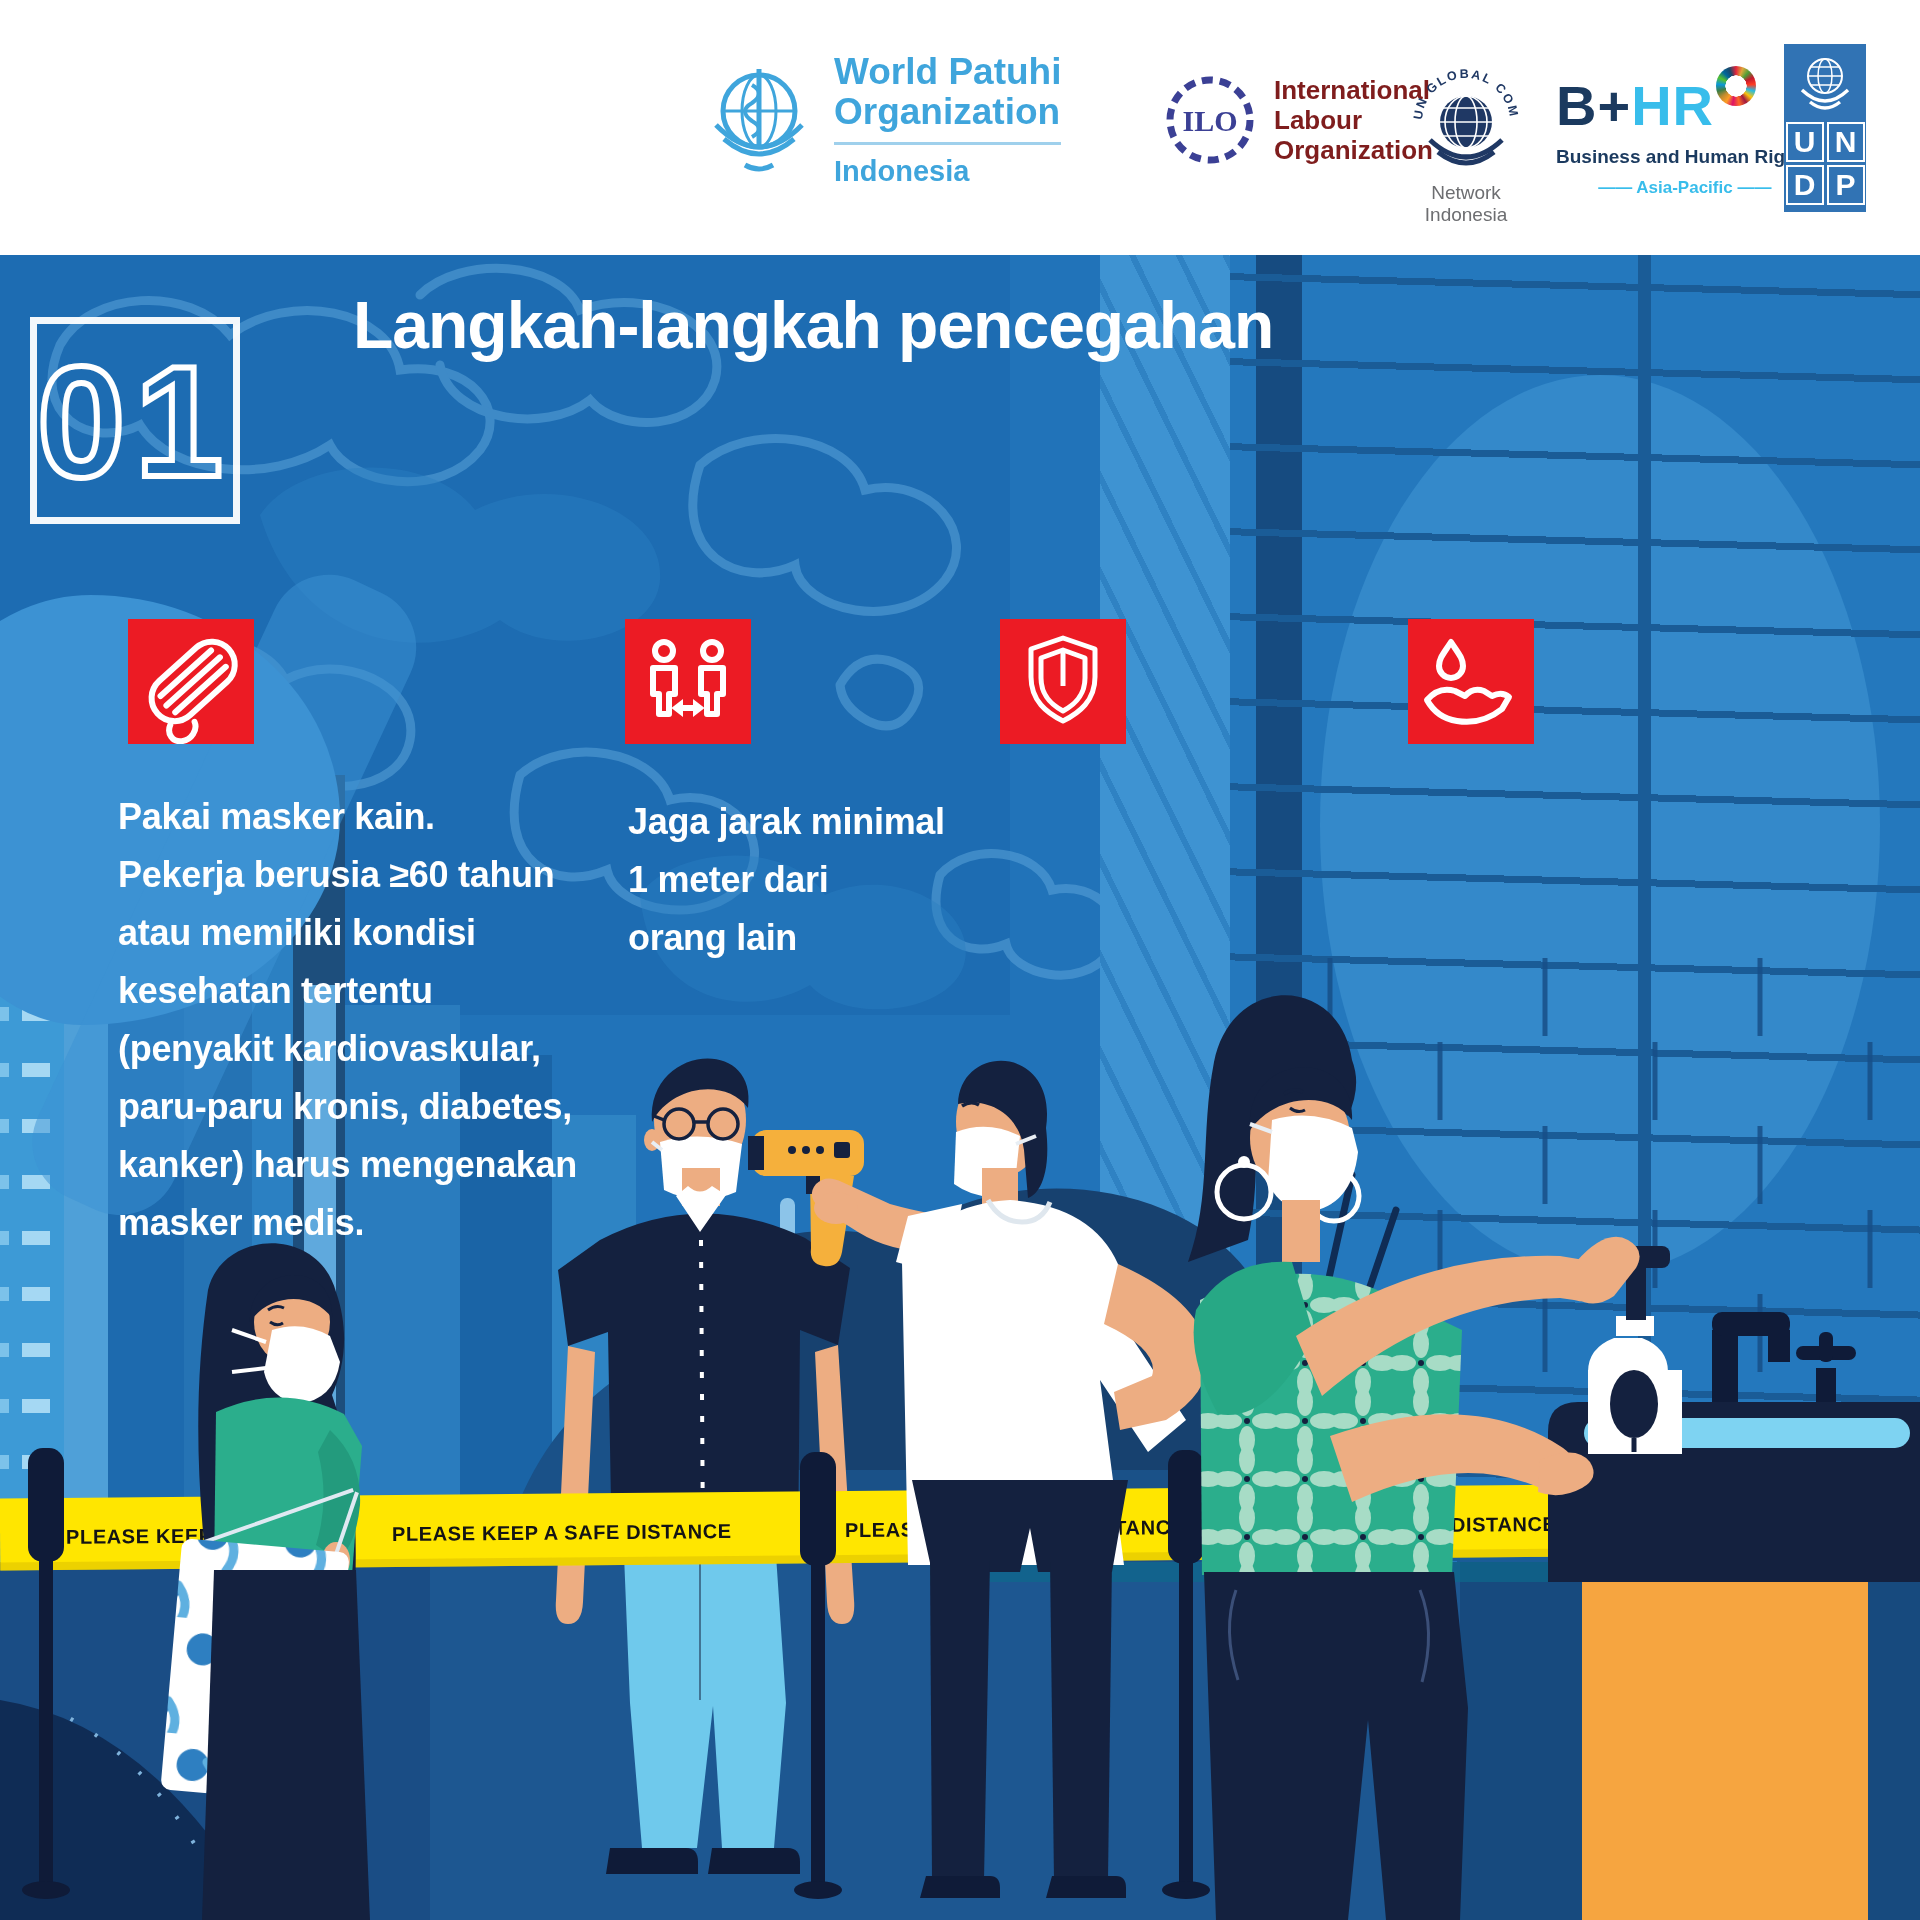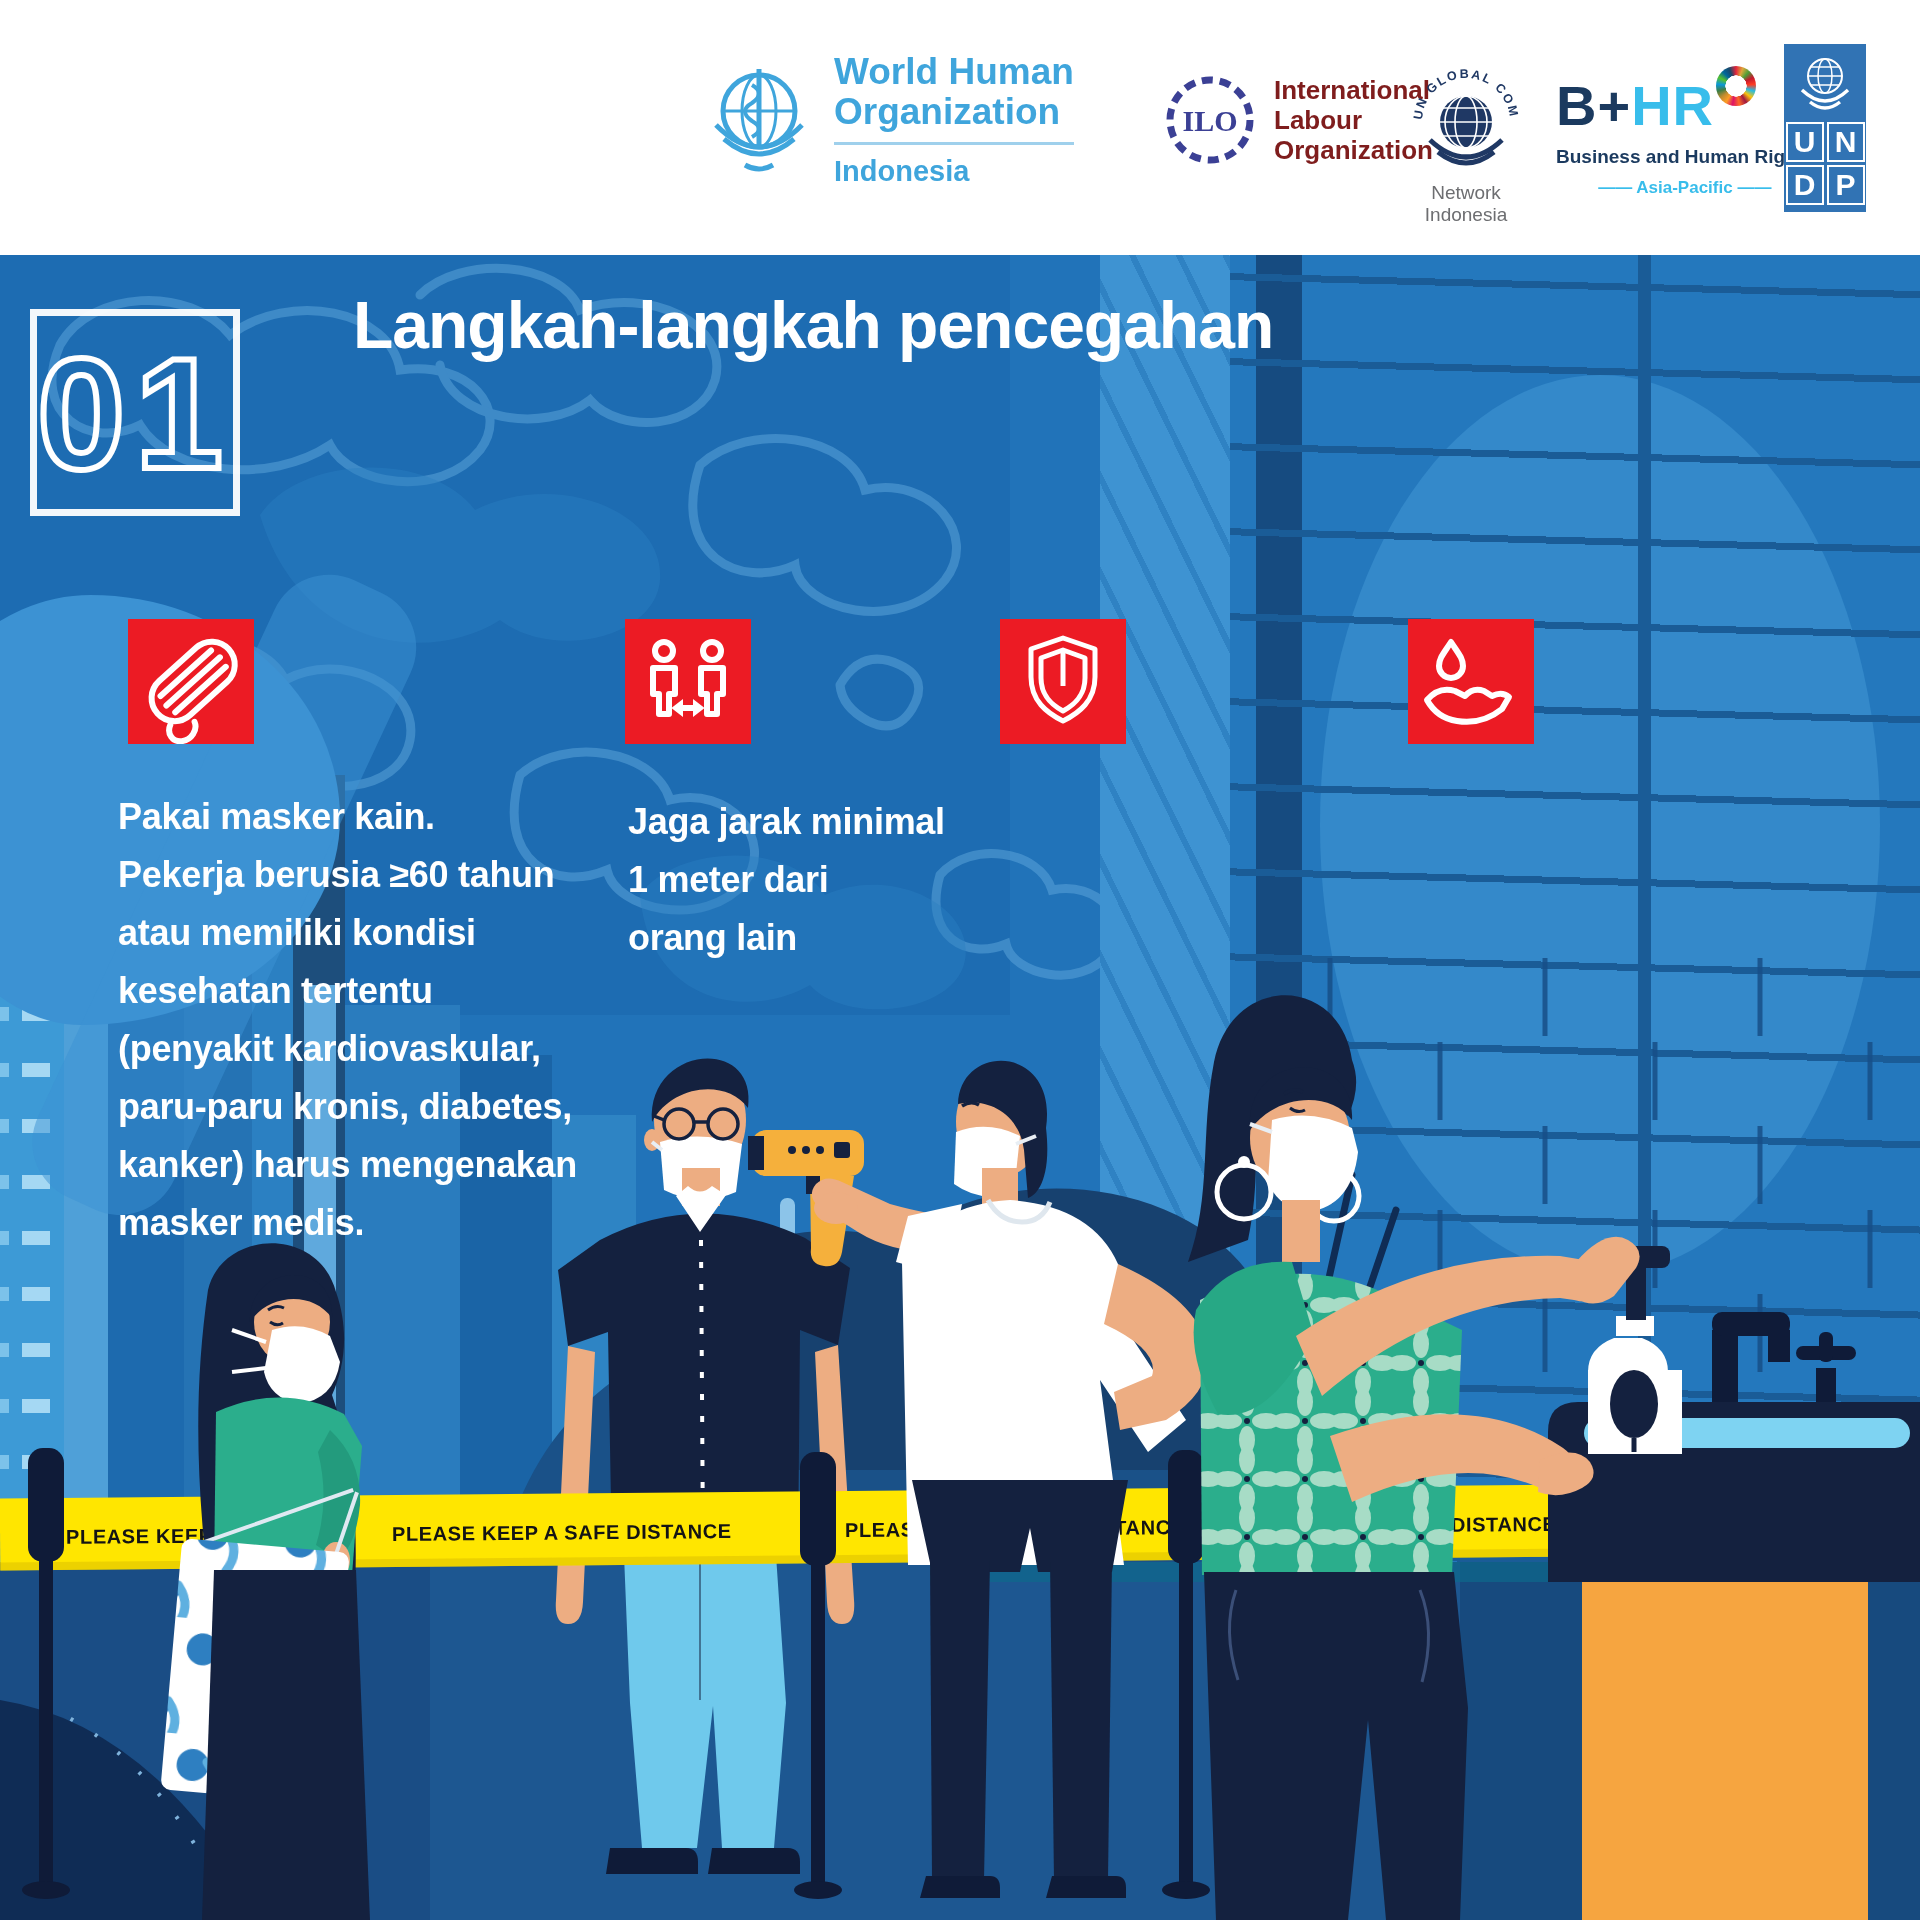--- a/index.html
+++ b/index.html
@@ -48,21 +48,21 @@
       background:repeating-linear-gradient(#0000 0 42px,#A5D8F3 42px 56px);}
   .left-bldg .edge{position:absolute;left:0;top:0;width:9px;height:100%;
       background:repeating-linear-gradient(#0000 0 42px,#7cc2ea 42px 56px);}
 
   .blob01{position:absolute;left:-90px;top:595px;width:430px;height:430px;background:#3C92D3;
       border-radius:42% 58% 60% 40%/45% 52% 48% 55%;}
   .streak{position:absolute;left:300px;top:555px;width:150px;height:680px;background:#3C92D3;opacity:.5;
       transform:rotate(25deg);transform-origin:top left;border-radius:60px;}
 
   
-  .badge{position:absolute;left:30px;top:309px;width:210px;height:207px;border:7px solid rgba(255,255,255,.95);
+  .badge{position:absolute;left:30px;top:317px;width:210px;height:207px;border:7px solid rgba(255,255,255,.95);
       display:flex;align-items:center;justify-content:center;z-index:20;}
   .badge-num{font-size:158px;font-weight:bold;letter-spacing:10px;color:transparent;
       -webkit-text-stroke:6px #ffffff;line-height:1;}
   .title{position:absolute;left:353px;top:286px;z-index:20;color:#fff;font-weight:bold;
       font-size:66px;line-height:79px;letter-spacing:-1px;}
 
   
   .step-icon{position:absolute;width:126px;height:125px;background:#EC1B24;z-index:20;
       display:flex;align-items:center;justify-content:center;}
   .step-text{position:absolute;z-index:20;color:#fff;font-weight:bold;font-size:36px;
@@ -130,21 +130,21 @@
         <ellipse cx="59" cy="50" rx="17" ry="36" fill="none" stroke="#3FA5DC" stroke-width="3"></ellipse>
         <line x1="23" y1="50" x2="95" y2="50" stroke="#3FA5DC" stroke-width="3"></line>
         <line x1="59" y1="8" x2="59" y2="86" stroke="#3FA5DC" stroke-width="5"></line>
         <path d="M52,24 q14,8 0,18 q-14,8 0,18 q14,8 0,16" fill="none" stroke="#3FA5DC" stroke-width="4"></path>
         <path d="M16,64 q43,44 86,0" fill="none" stroke="#3FA5DC" stroke-width="5"></path>
         <path d="M24,78 q35,30 70,0" fill="none" stroke="#3FA5DC" stroke-width="5"></path>
         <path d="M45,104 q14,8 28,0" fill="none" stroke="#3FA5DC" stroke-width="5"></path>
       </svg>
       <div>
         <div class="who-text">
-          <div>World Human</div>
+          <div>World Patuhi</div>
           <div>Organization</div>
         </div>
         <div class="who-rule"></div>
         <div class="who-sub">Indonesia</div>
       </div>
     </div>
 
     <div class="logo" style="left:1162px;top:72px;">
       <svg width="96" height="96" viewBox="0 0 96 96">
         <circle cx="48" cy="48" r="40" fill="none" stroke="#3B4095" stroke-width="7" stroke-dasharray="11 7"></circle>

